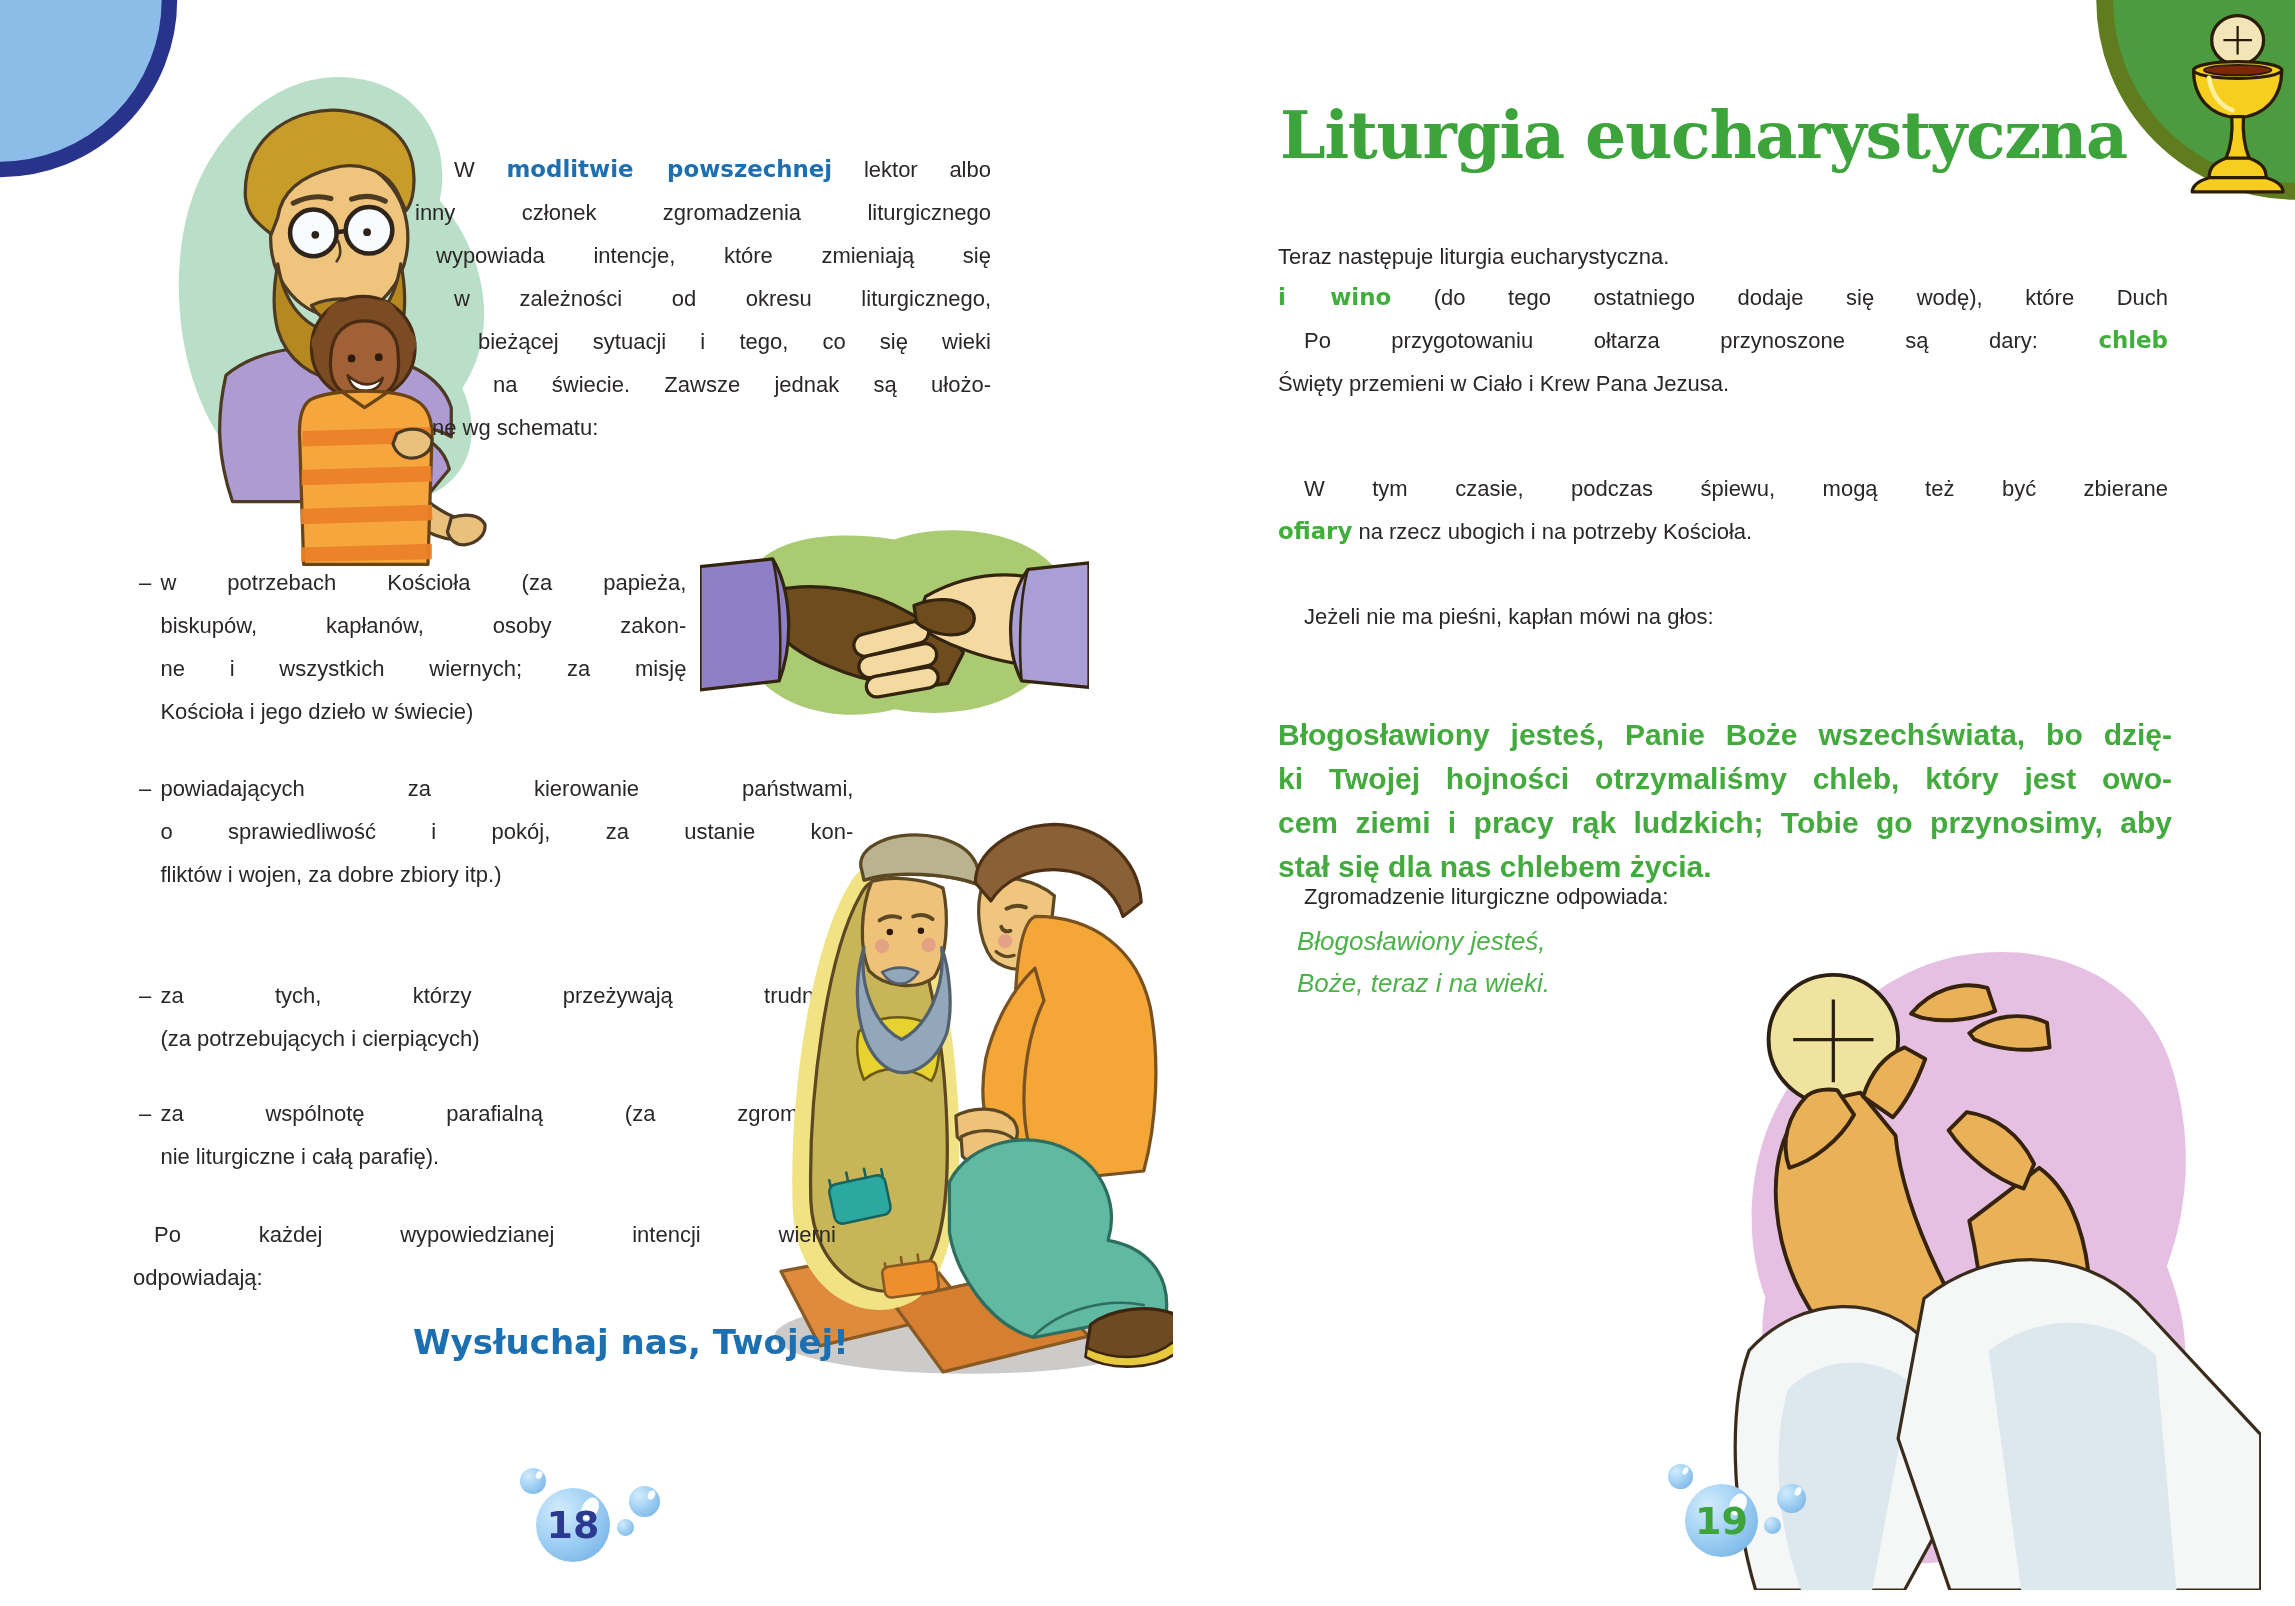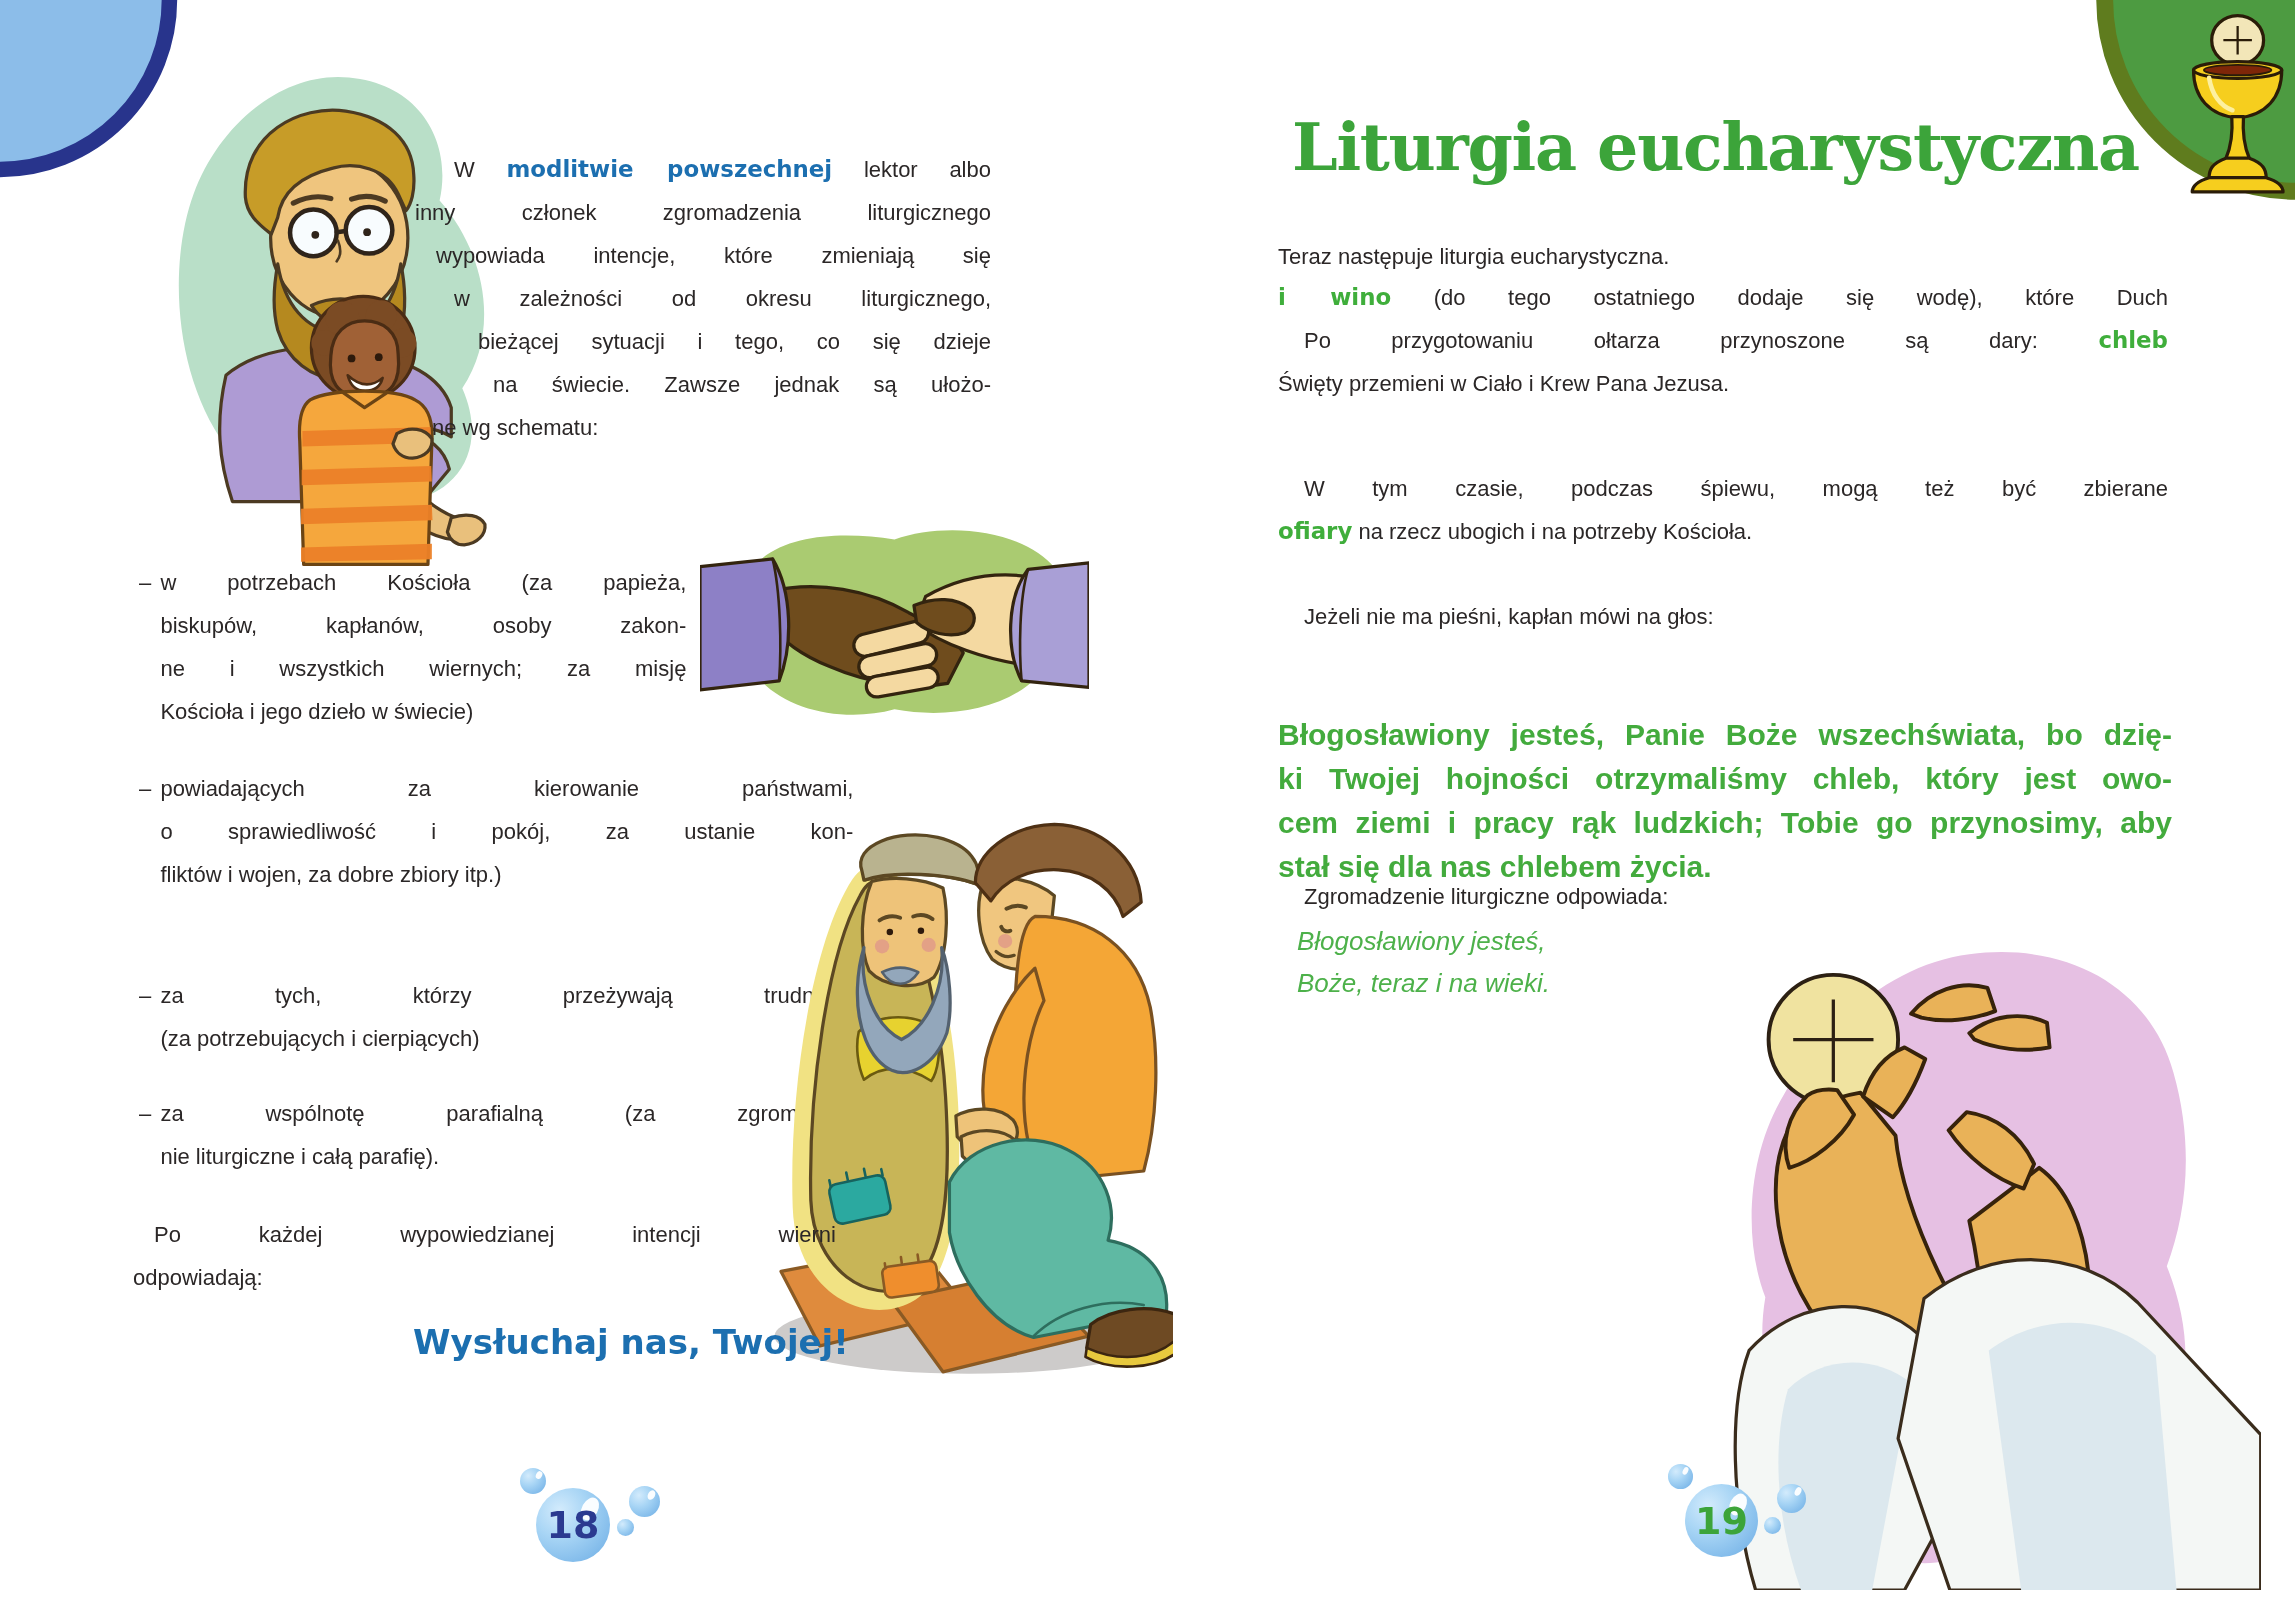--- a/index.html
+++ b/index.html
@@ -23,21 +23,21 @@
   .hl-blue{color:var(--blue);font-weight:700;font-family:"DejaVu Sans",sans-serif;font-size:1.04em;}
   .hl-green{color:var(--green);font-weight:700;font-family:"DejaVu Sans",sans-serif;font-size:1.04em;}
   .intro-line{white-space:normal;}
   .bullet{position:absolute;}
   .bullet .dash{position:absolute;left:0;top:0;}
   .bullet .btext{margin-left:21.4px;}
   .closing{position:absolute;}
   .response-blue{font-size:34px;font-weight:700;color:var(--blue);font-family:"DejaVu Sans",sans-serif;}
   .page-title{
     font-family:"DejaVu Serif",serif;font-weight:700;font-size:65px;line-height:67px;
-    color:var(--title-green);letter-spacing:-1.3px;margin:12px;white-space:nowrap;
+    color:var(--title-green);letter-spacing:-1.3px;margin:0;white-space:nowrap;
   }
   .prayer{font-weight:700;color:var(--prayer-green);font-size:30px;line-height:44px;}
   .green-italic{color:var(--italic-green);font-style:italic;font-size:26px;line-height:42px;}
   .bubble{
     position:absolute;border-radius:50%;
     background:radial-gradient(circle at 32% 30%, #d3ebfc 0%, #a8d5f5 38%, #80baea 78%, #74b0e6 100%);
   }
   .bubble .shine{position:absolute;right:16%;top:12%;width:22%;height:32%;background:#fff;border-radius:50%;transform:rotate(28deg);opacity:.95;}
   .bubble-num{
     position:absolute;inset:0;display:flex;align-items:center;justify-content:center;
@@ -121,21 +121,21 @@
           <path d="M384,560 C404,548 428,552 438,568 C440,584 428,596 408,598 C392,598 382,588 378,576 Z" fill="#e9c07c" stroke="#4c3a22"></path>
         </g>
       </svg>
     </div>
 
     <div class="abs txt" style="left:363px;top:148px;width:628px;">
       <div class="jline intro-line" style="margin-left:91px;"><span>W </span><span class="hl-blue">modlitwie powszechnej</span><span> lektor albo</span></div>
       <div class="jline" style="margin-left:52px;">inny członek zgromadzenia liturgicznego</div>
       <div class="jline" style="margin-left:73px;">wypowiada intencje, które zmieniają się</div>
       <div class="jline" style="margin-left:91px;">w zależności od okresu liturgicznego,</div>
-      <div class="jline" style="margin-left:115px;">bieżącej sytuacji i tego, co się dzieje</div>
+      <div class="jline" style="margin-left:115px;">bieżącej sytuacji i tego, co się wieki</div>
       <div class="jline" style="margin-left:130px;">na świecie. Zawsze jednak są ułożo-</div>
       <div class="plain" style="margin-left:69px;">ne wg schematu:</div>
     </div>
 
     <div class="abs" style="left:700px;top:494px;">
       <svg width="389" height="253" viewBox="0 0 600 390">
         <path d="M70,130 C110,58 220,58 300,70 C380,42 500,55 548,115 C588,168 576,242 520,282 C472,332 380,347 300,332 C220,354 120,332 82,272 C45,225 45,182 70,130 Z" fill="#aacb71"></path>
         <g stroke="#33240f" stroke-width="5" stroke-linejoin="round" stroke-linecap="round">
           <path d="M108,150 C182,133 262,148 322,183 C362,203 396,224 406,245 L382,292 C330,302 260,292 200,266 C160,250 124,226 110,200 Z" fill="#6f4c1d"></path>
           <path d="M512,128 C448,118 392,133 348,158 L332,200 C372,232 442,256 506,264 Z" fill="#f4d9a1"></path>

